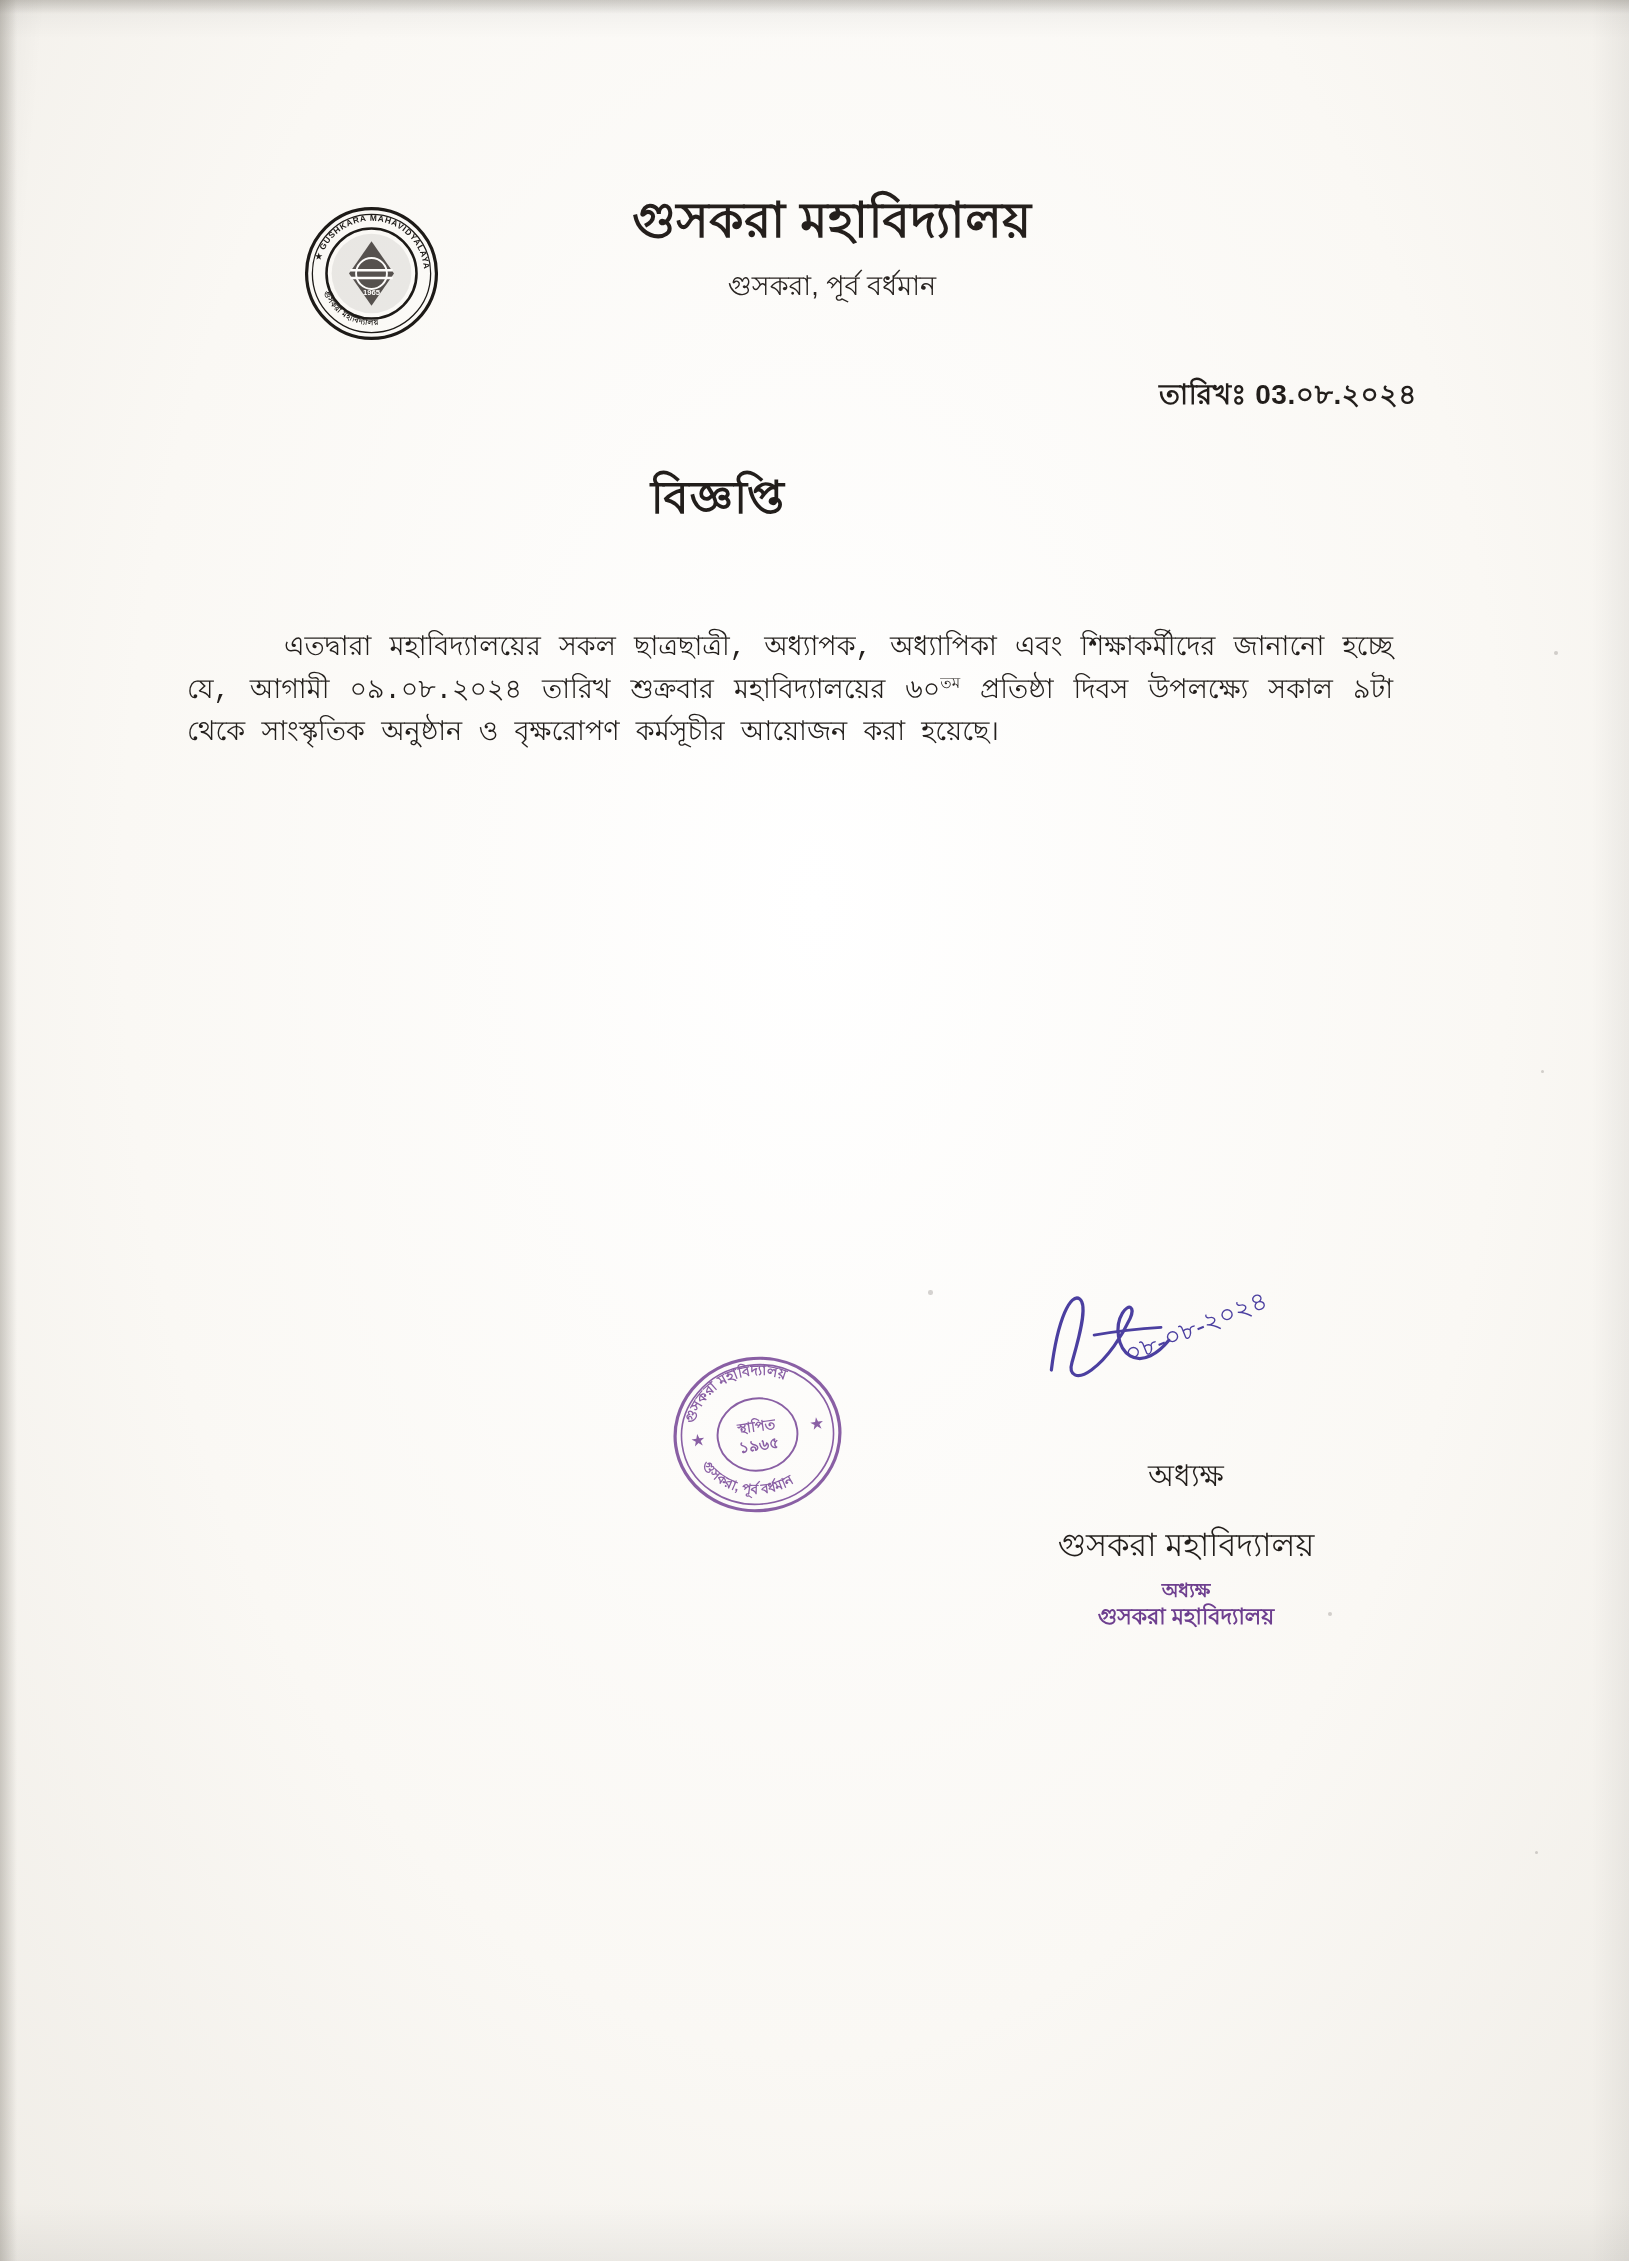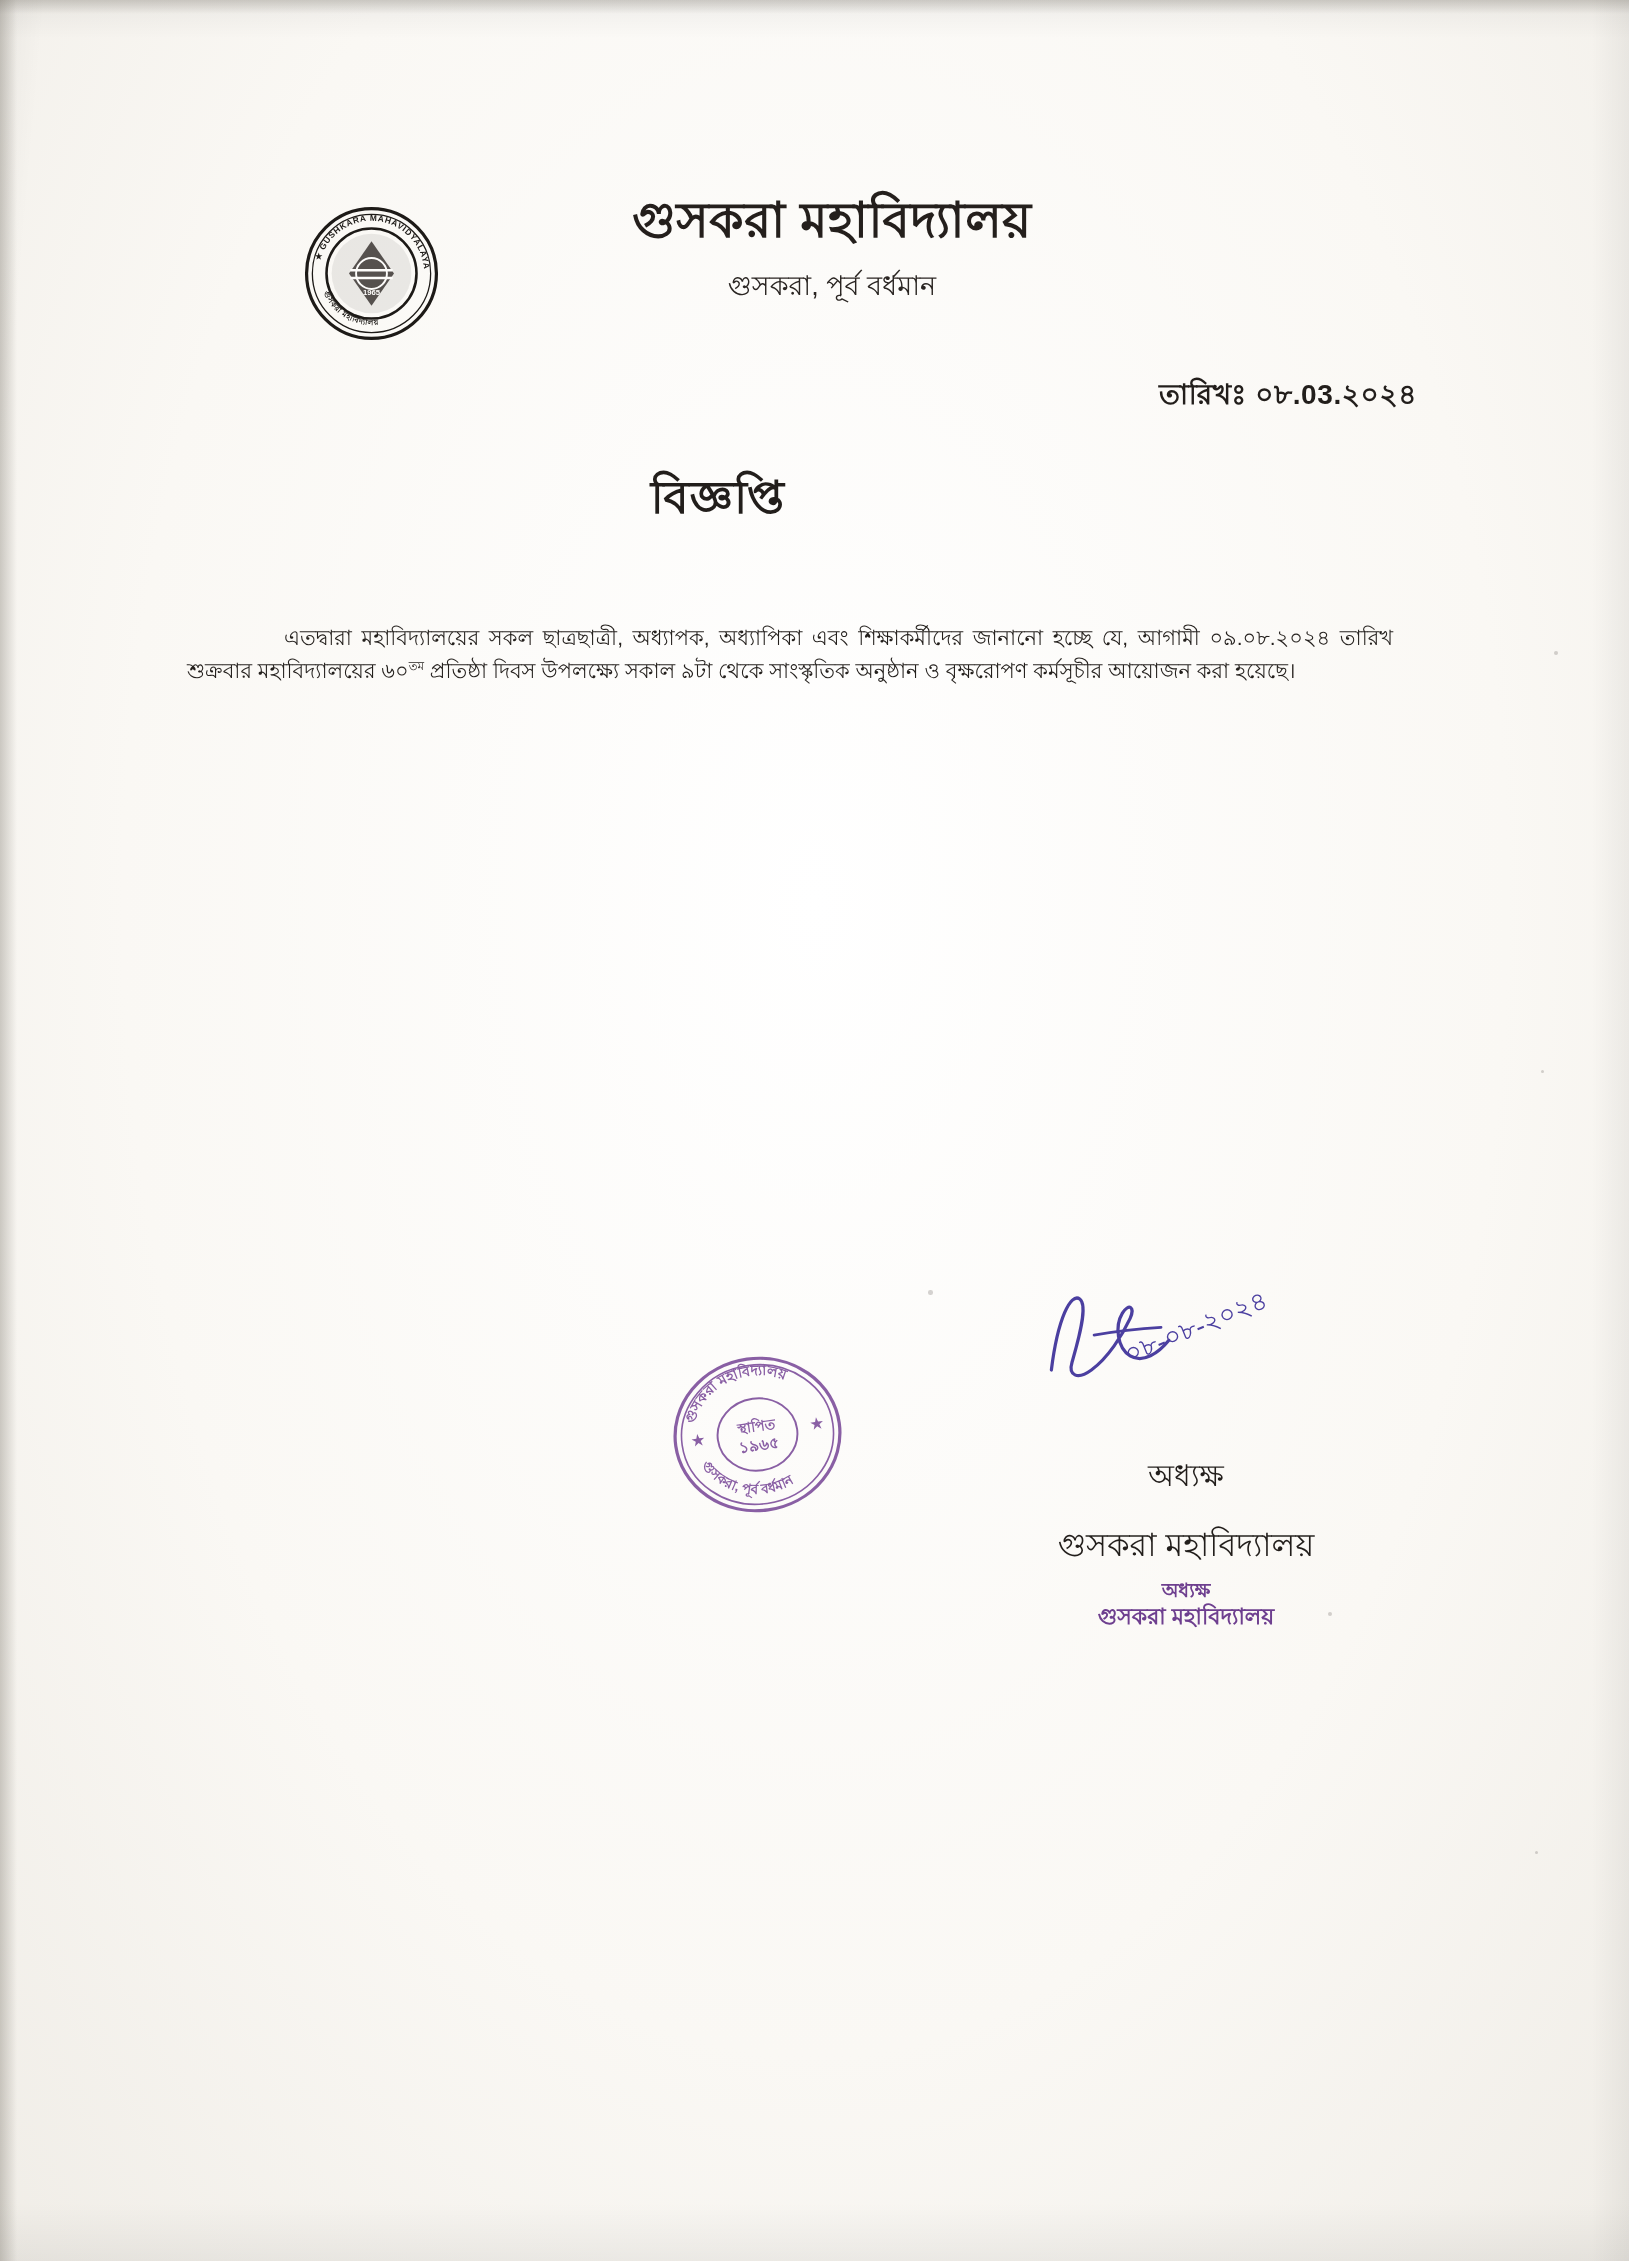--- a/index.html
+++ b/index.html
@@ -114,28 +114,28 @@
   }
 
   
   .body-block {
     position: absolute;
     left: 187px;
     top: 600px;
     width: 1206px;
   }
   .para {
-    font-size: 21px;
+    font-size: 27px;
     line-height: 1.58;
     color: #231f1c;
     text-align: justify;
     text-justify: inter-word;
     margin-bottom: 30px;
     text-indent: 97px;
-    font-family: Liberation Sans, sans-serif;
+    font-family: Liberation Mono, monospace;
     font-weight: 500;
   }
   .para sup {
     font-size: 0.56em;
     vertical-align: super;
     line-height: 0;
   }
 
   
   .sign-area {
@@ -225,21 +225,21 @@
         </text>
         <text x="105" y="138" text-anchor="middle" font-family="Liberation Sans, sans-serif" font-size="12" fill="#fdfcfa" font-weight="bold">1965</text>
       </svg>
     </div>
 
     <div class="header">
       <div class="college-name">গুসকরা মহাবিদ্যালয়</div>
       <div class="college-address">গুসকরা, পূর্ব বর্ধমান</div>
     </div>
 
-    <div class="date-line">তারিখঃ ০৮.03.২০২৪</div>
+    <div class="date-line">তারিখঃ 03.০৮.২০২৪</div>
 
     <div class="notice-title">বিজ্ঞপ্তি</div>
 
     <div class="body-block">
       <p class="para">
         <span>এতদ্বারা মহাবিদ্যালয়ের সকল ছাত্রছাত্রী, অধ্যাপক, অধ্যাপিকা এবং শিক্ষাকর্মীদের জানানো হচ্ছে যে, আগামী ০৯.০৮.২০২৪ তারিখ শুক্রবার মহাবিদ্যালয়ের ৬০</span><sup>তম</sup><span> প্রতিষ্ঠা দিবস উপলক্ষ্যে সকাল ৯টা থেকে সাংস্কৃতিক অনুষ্ঠান ও বৃক্ষরোপণ কর্মসূচীর আয়োজন করা হয়েছে।</span>
       </p>
     </div>
 
     <div class="seal">

